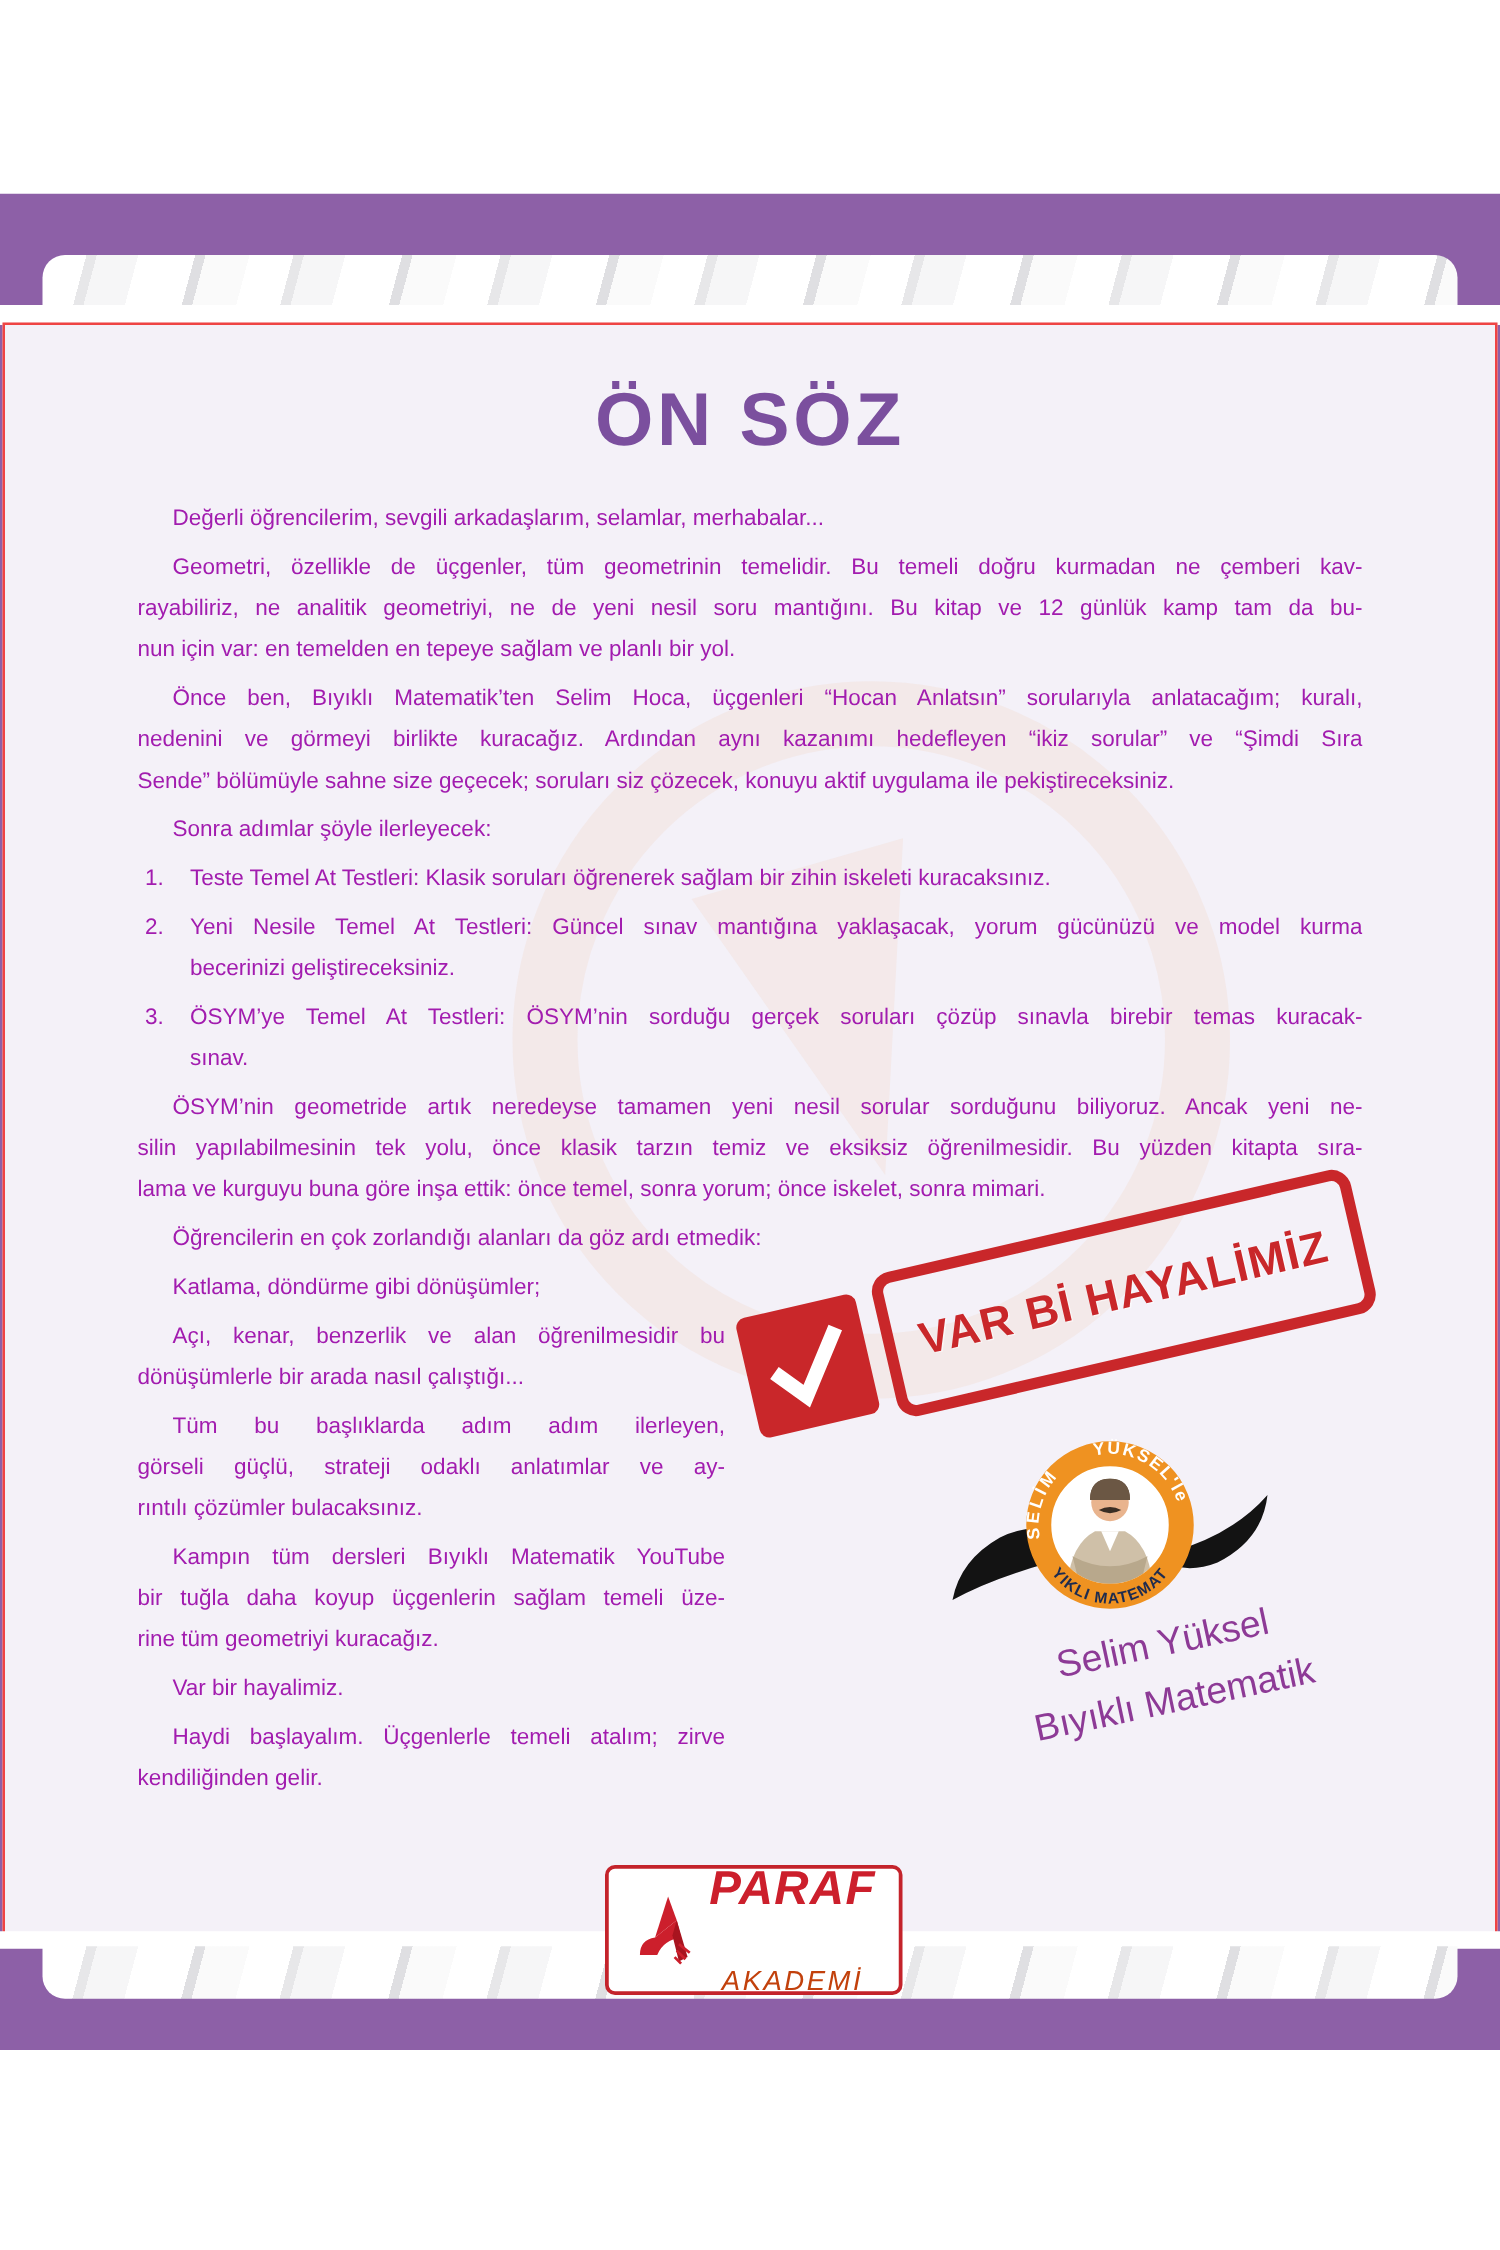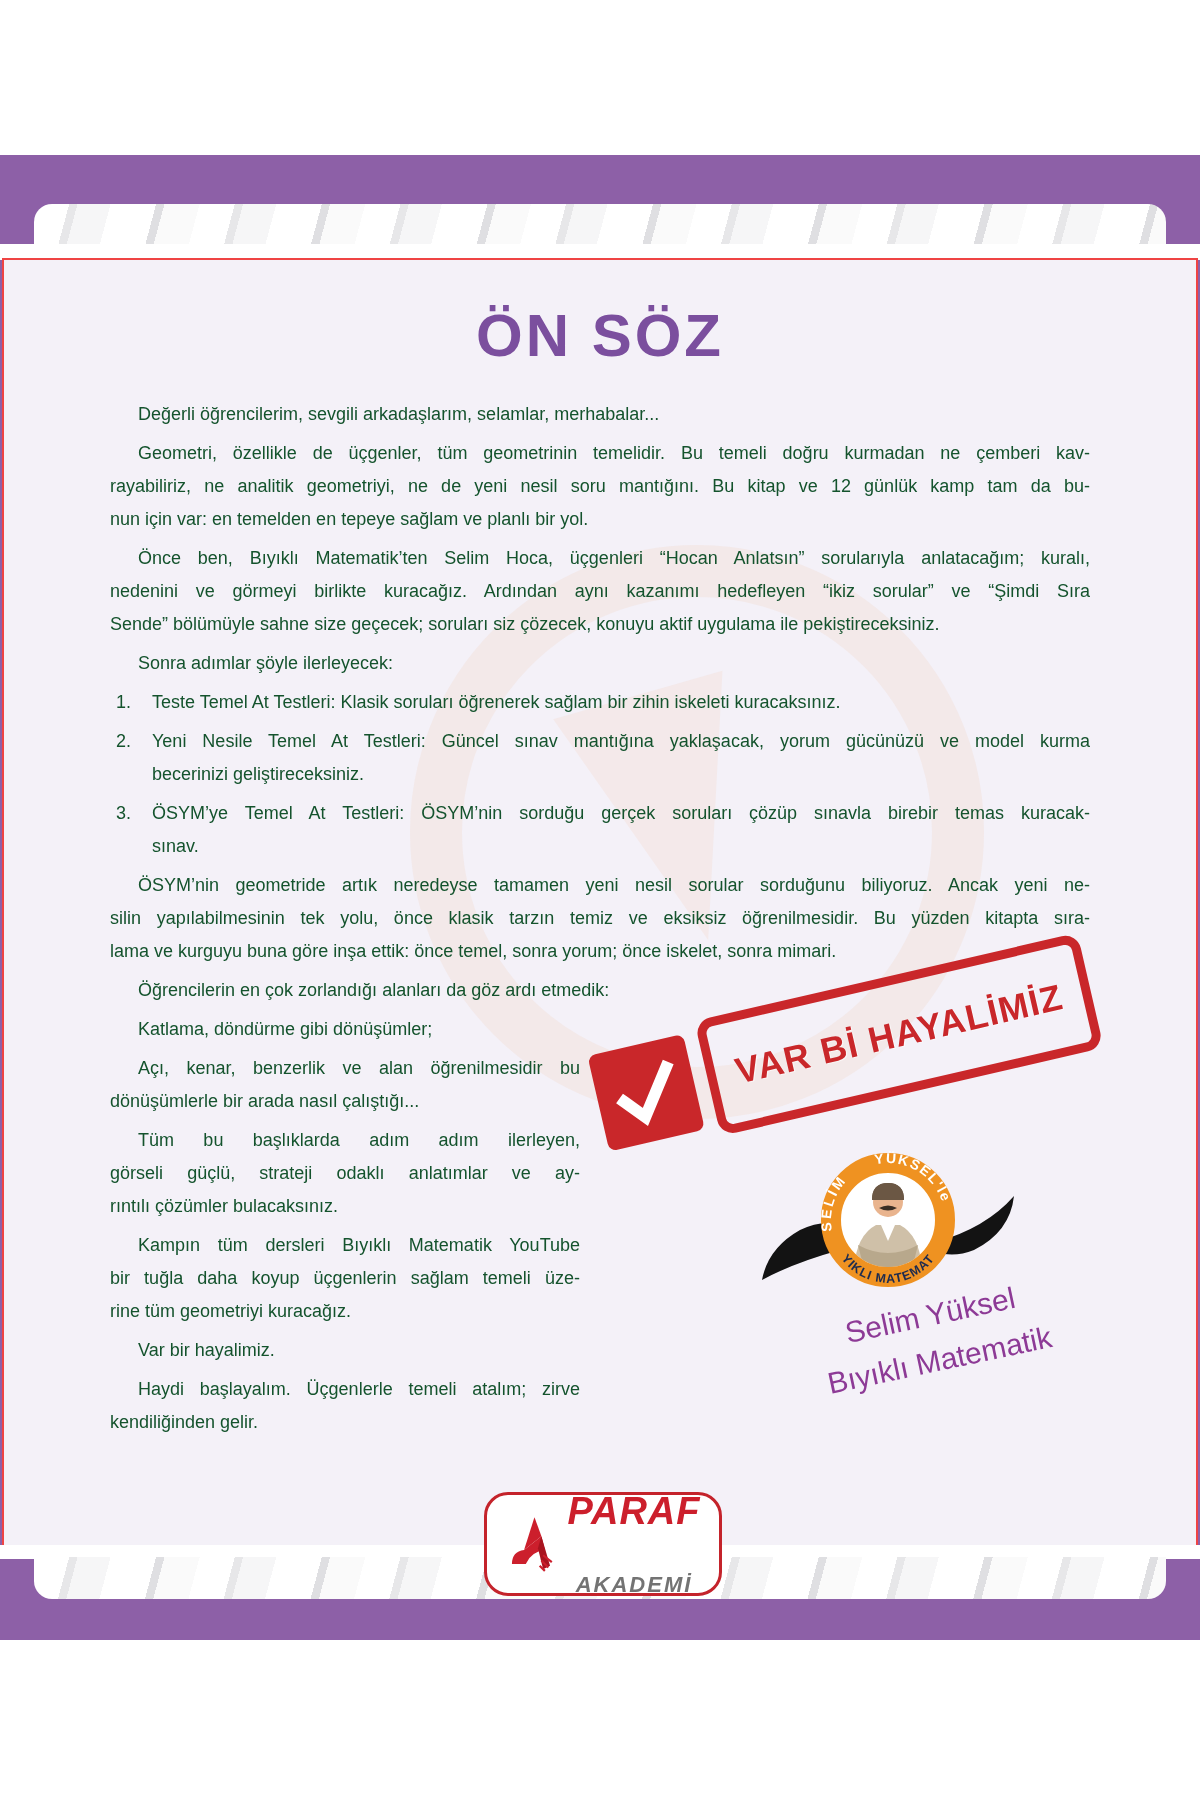--- a/index.html
+++ b/index.html
@@ -29,21 +29,21 @@
   .wm-wedge{position:absolute;left:581px;top:430px;width:0;height:0;
     border-left:88px solid transparent;border-right:88px solid transparent;
     border-top:255px solid rgba(243,226,220,0.5);transform:rotate(-16deg);}
 
   
   .page-content{position:absolute;left:106px;top:36px;width:980px;z-index:2;}
   .page-title{
     text-align:center;font-size:60px;font-weight:bold;letter-spacing:3px;
     color:#7b4f9e;line-height:80px;margin-bottom:22px;
   }
-  .para{margin-bottom:6px;color:#14532d;font-size:18px;line-height:33px;overflow:hidden;}
+  .para{margin-bottom:6px;color:#a21caf;font-size:18px;line-height:33px;overflow:hidden;}
   .para.narrow{width:470px;}
   .line{text-align:justify;text-align-last:justify;white-space:nowrap;}
   .line.last{text-align-last:left;}
   .line.indent{padding-left:28px;}
   .para.list{display:flex;}
   .para.list .num{flex:none;width:36px;padding-left:6px;}
   .para.list .lines{flex:1;overflow:hidden;}
 
   
   .stamp{position:absolute;left:588px;top:728px;width:505px;height:118px;z-index:3;
@@ -59,25 +59,25 @@
   .badge{position:absolute;left:754px;top:868px;z-index:3;}
 
   
   .signature{position:absolute;left:791px;top:1032px;width:280px;z-index:3;
     transform:rotate(-12deg);color:#8d3a96;text-align:center;}
   .signature .sig1{font-size:30px;line-height:46px;}
   .signature .sig2{font-size:30px;line-height:46px;}
 
   
   .logo{position:absolute;left:484px;top:1492px;width:232px;height:98px;background:#ffffff;
-    border:3px solid #c4232b;border-radius:24px;z-index:6;
+    border:3px solid #c4232b;border-radius:8px;z-index:6;
     display:flex;align-items:center;justify-content:center;gap:10px;}
   .logo-texts{display:flex;flex-direction:column;align-items:center;}
   .logo-main{font-size:38px;font-weight:900;font-style:italic;color:#cc1f2c;letter-spacing:1px;line-height:38px;}
-  .logo-sub{font-size:22px;font-weight:700;font-style:italic;color:#737373;letter-spacing:2px;line-height:24px;margin-top:43px;}
+  .logo-sub{font-size:22px;font-weight:400;font-style:italic;color:#c2410c;letter-spacing:2px;line-height:24px;margin-top:43px;}
 </style>
 </head>
 <body>
 
 <div class="band"></div>
 <div class="ribbon-top stripes"></div>
 <div class="white-strip-top"></div>
 
 <div class="page">
   <div class="wm-ring"></div>

